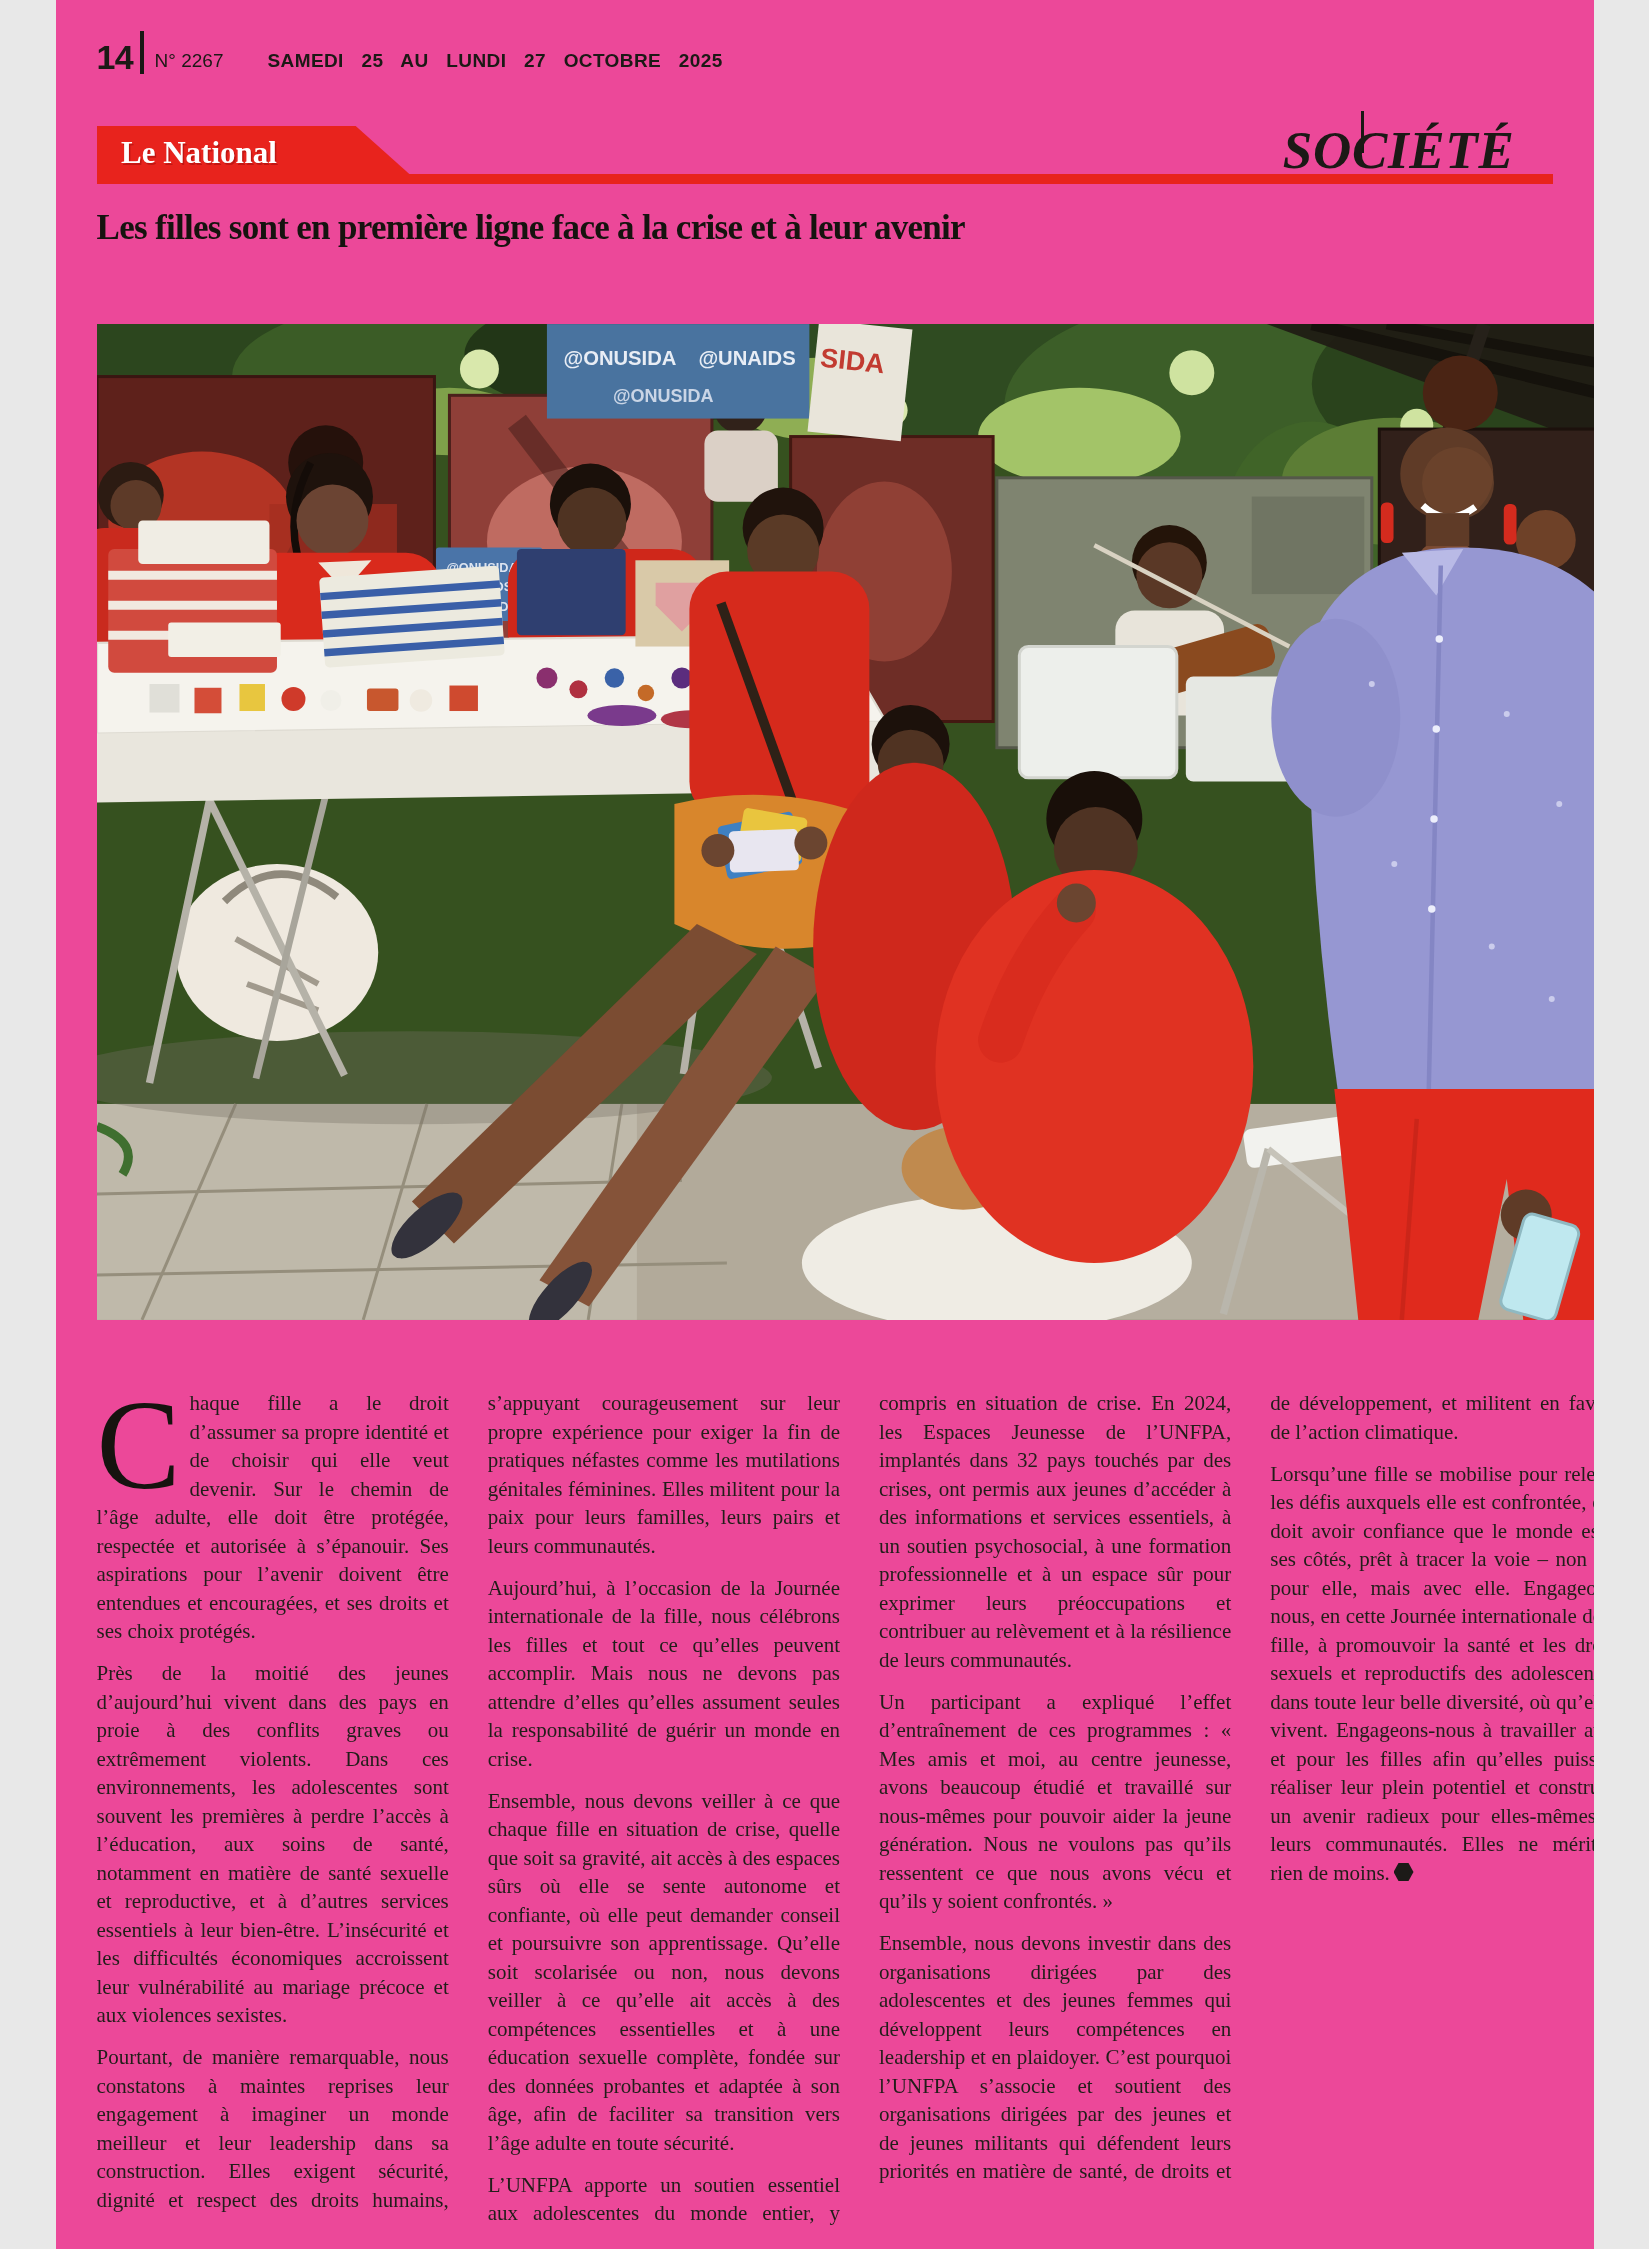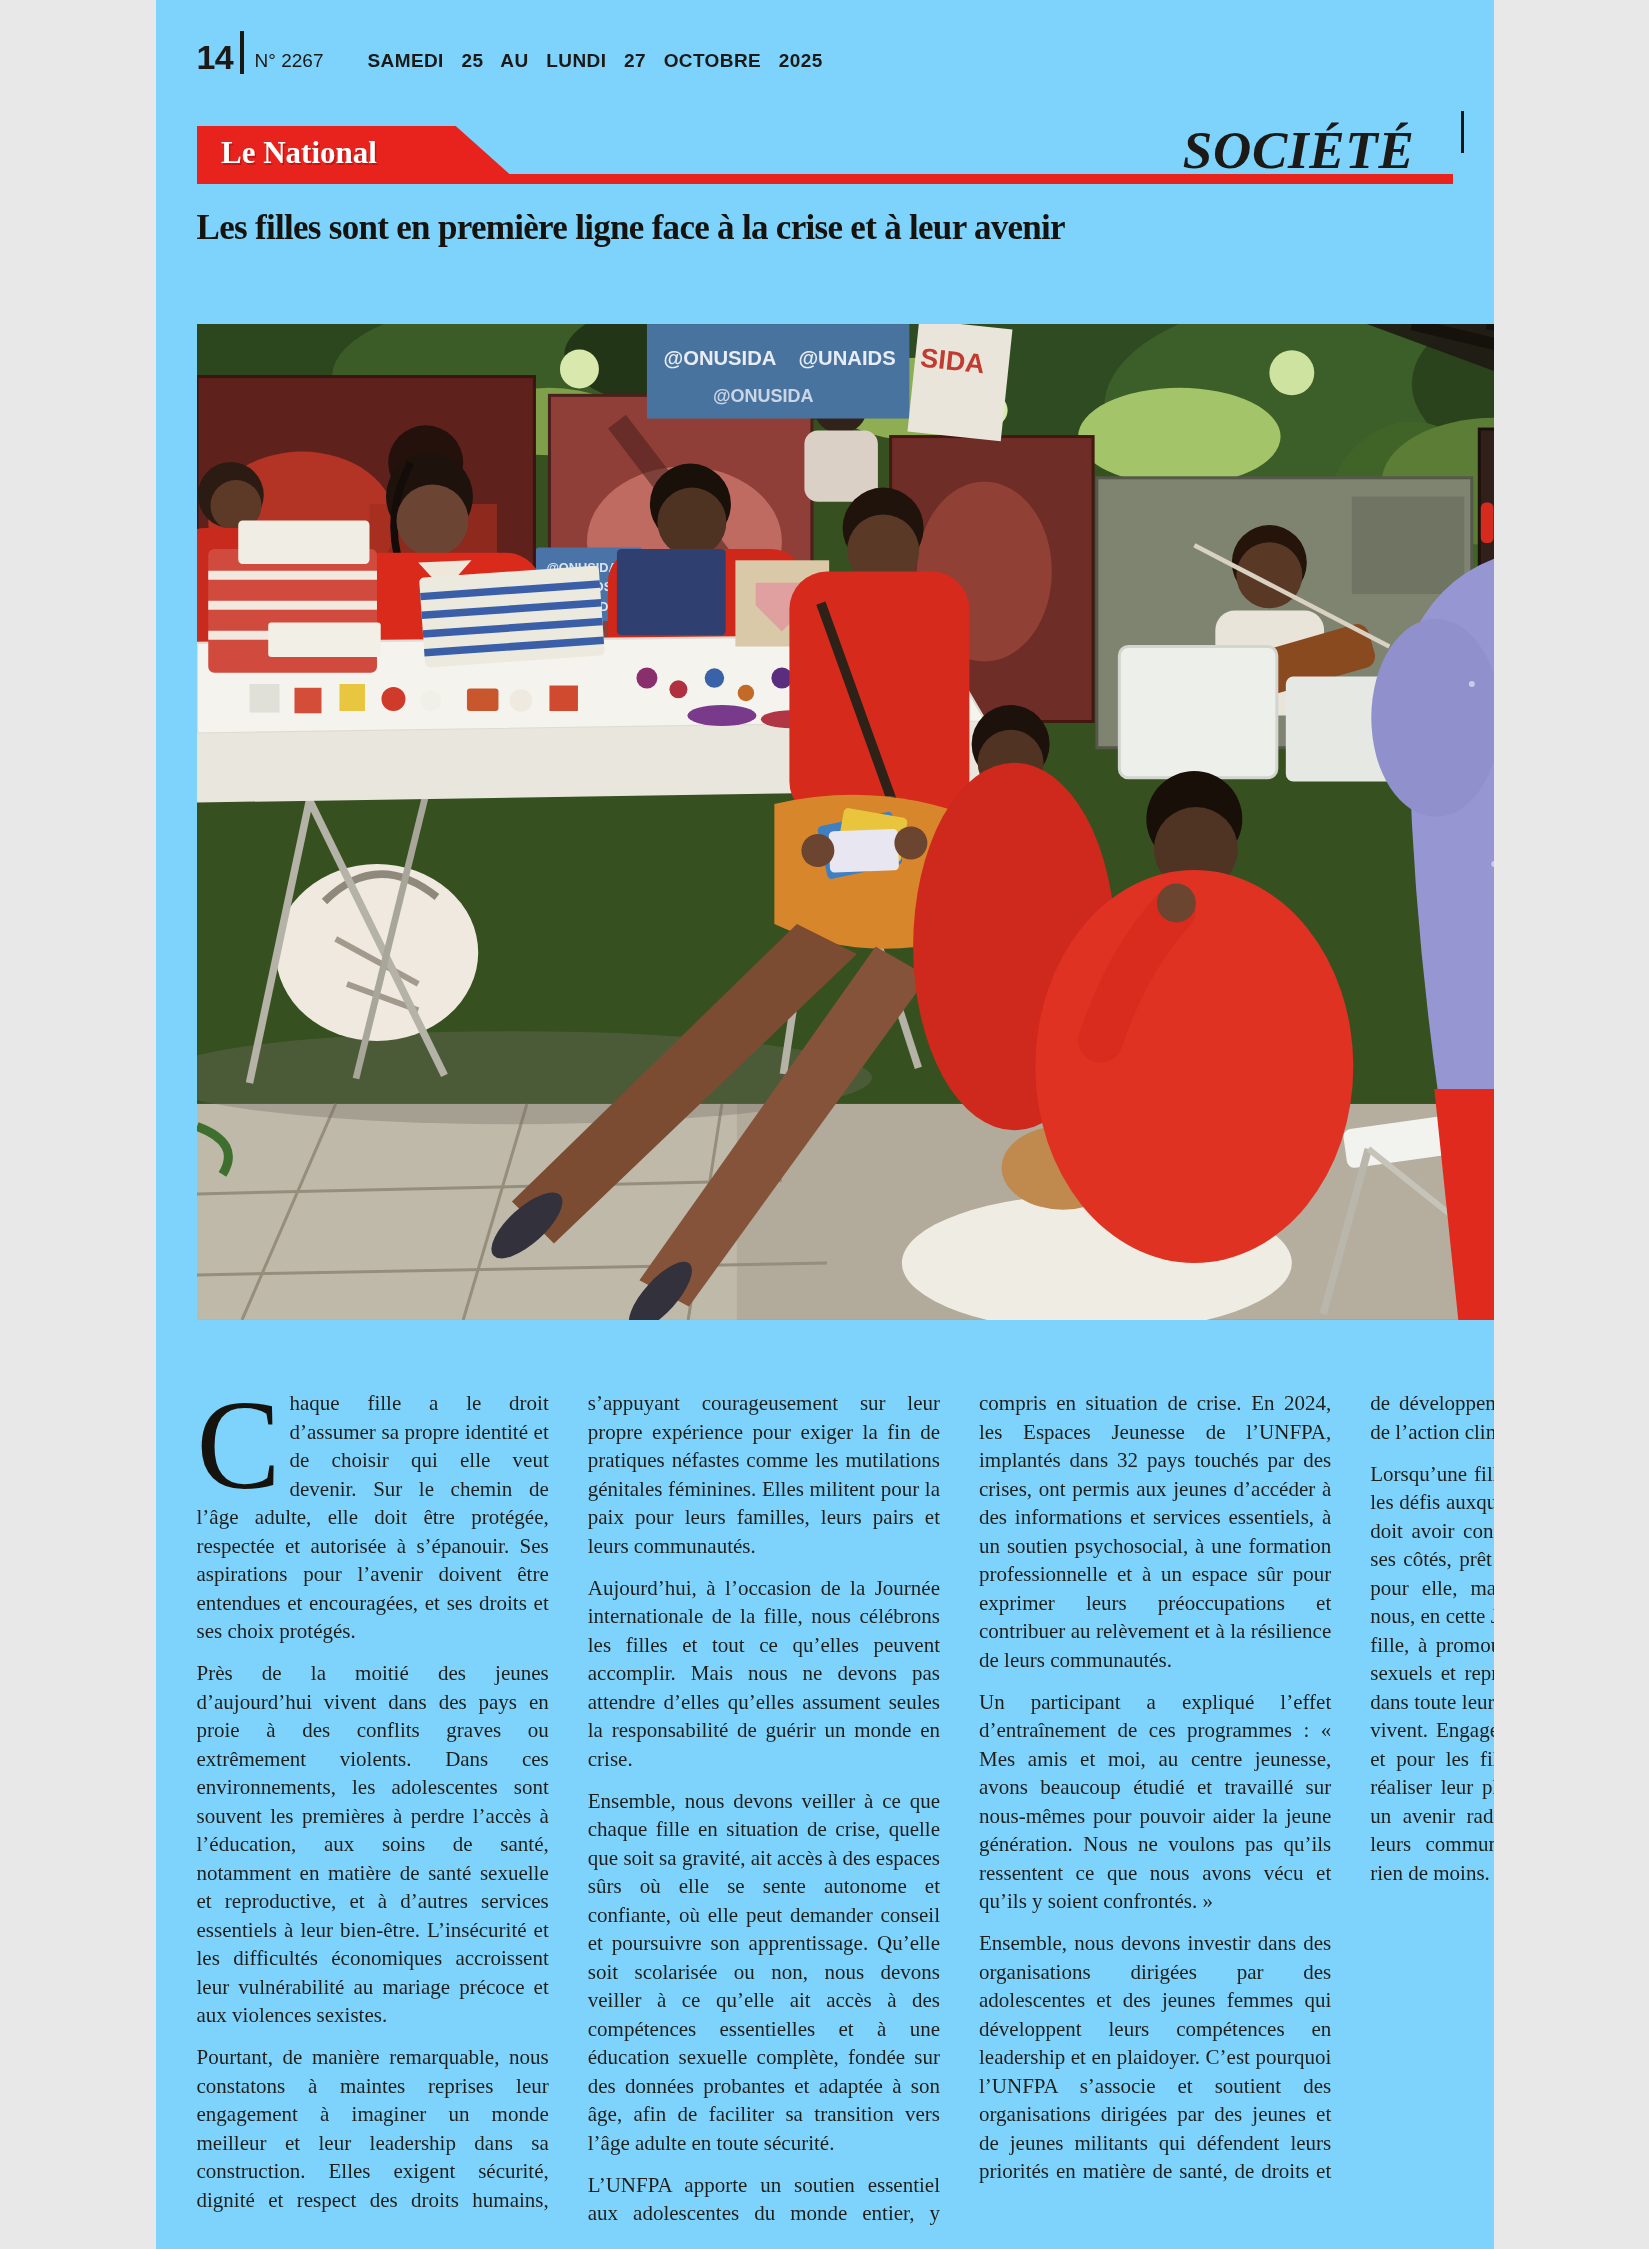--- a/index.html
+++ b/index.html
@@ -1,19 +1,19 @@
 <!DOCTYPE html>
 <html style="font-size:12px"><head>
 <meta charset="utf-8">
 <style>
   * { margin:0; padding:0; box-sizing:border-box; }
   html,body { background:#e8e8e8; }
   .page {
-    position:relative; width:1338px; height:2250px; margin:0 auto;
-    background:#7dd3fc; overflow:hidden;
+    position:relative; width:1538px; height:2250px; margin:0 auto;
+    background:#ec4899; overflow:hidden;
     font-family:"Liberation Serif", serif; color:#1c1916;
   }
   
   .mast-row { position:absolute; top:31.5px; left:41px; height:42px; display:flex; align-items:flex-end; }
   .page-number { font-family:"Liberation Sans", sans-serif; font-weight:bold; font-size:34px; line-height:1; letter-spacing:-0.7px; }
   .mast-divider { width:3.7px; height:43px; background:#191714; margin:0 10.5px 0 7.5px; }
   .issue-number { font-family:"Liberation Sans", sans-serif; font-weight:normal; font-size:19px; line-height:1; padding-bottom:3.7px; }
   .date-line { font-family:"Liberation Sans", sans-serif; font-weight:bold; font-size:19px; line-height:1; padding-bottom:3.7px; margin-left:44px; word-spacing:12px; letter-spacing:0.4px; }
   .section-divider { position:absolute; top:111px; left:1305px; width:3.7px; height:42px; background:#191714; }
   .section-title { position:absolute; top:120px; right:79px; font-family:"Liberation Serif", serif; font-weight:bold; font-size:53px; letter-spacing:0.7px;font-style:italic; }

